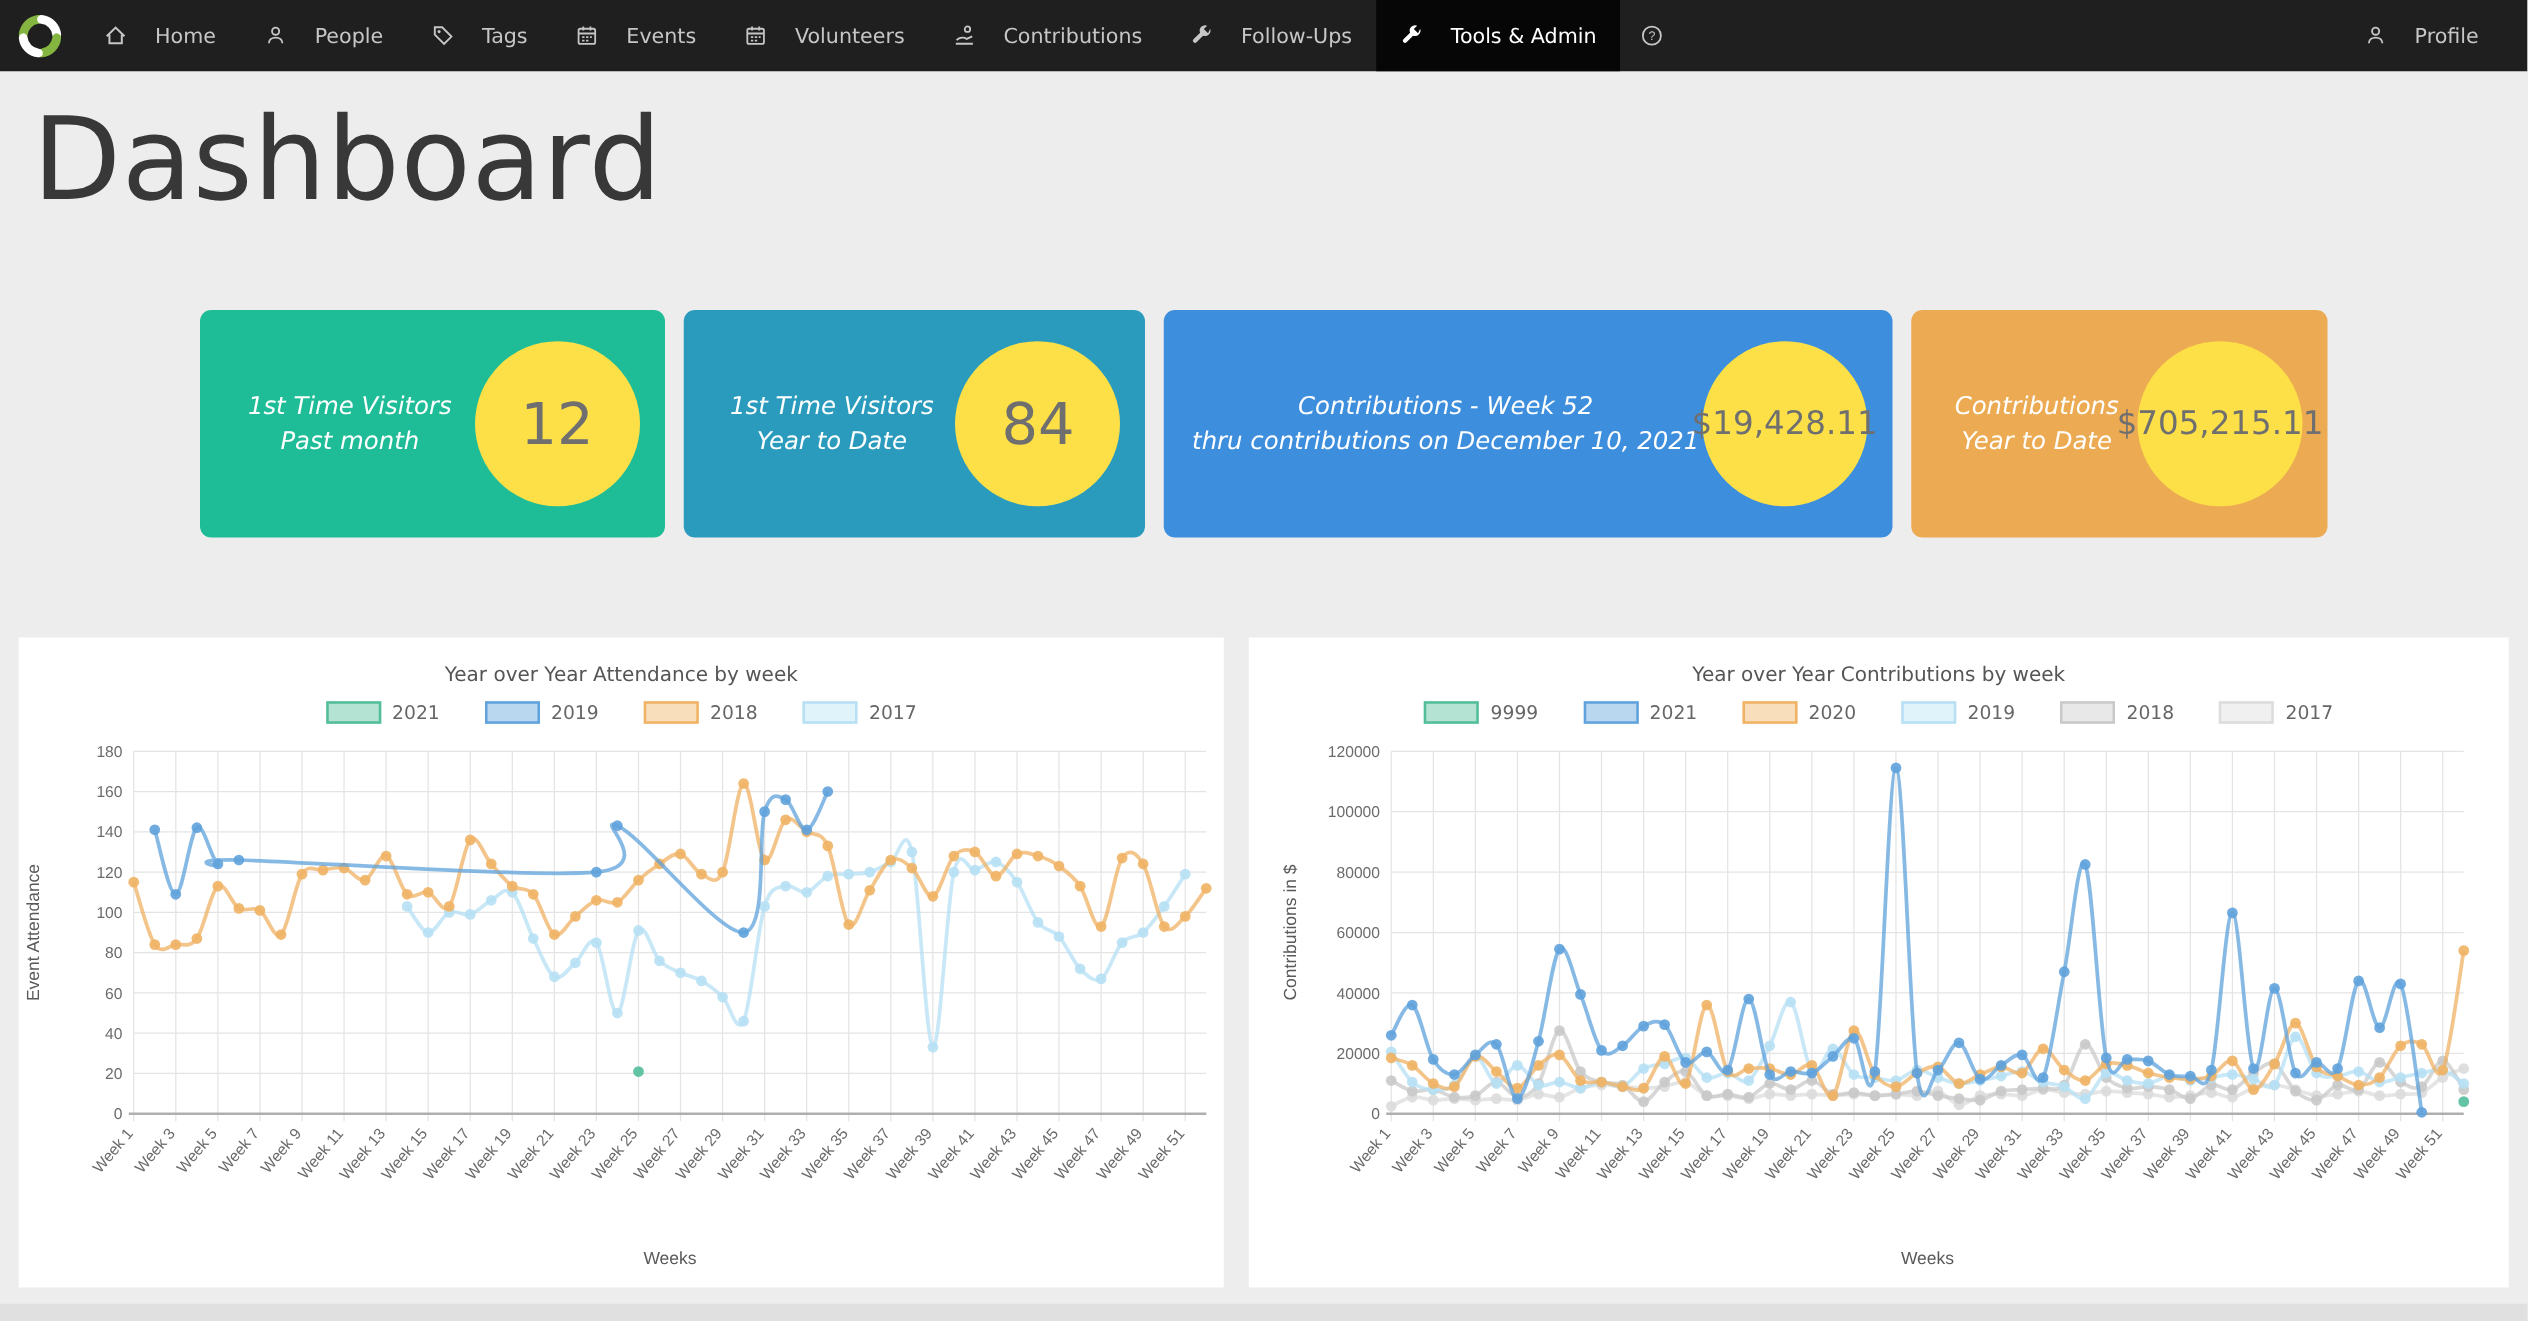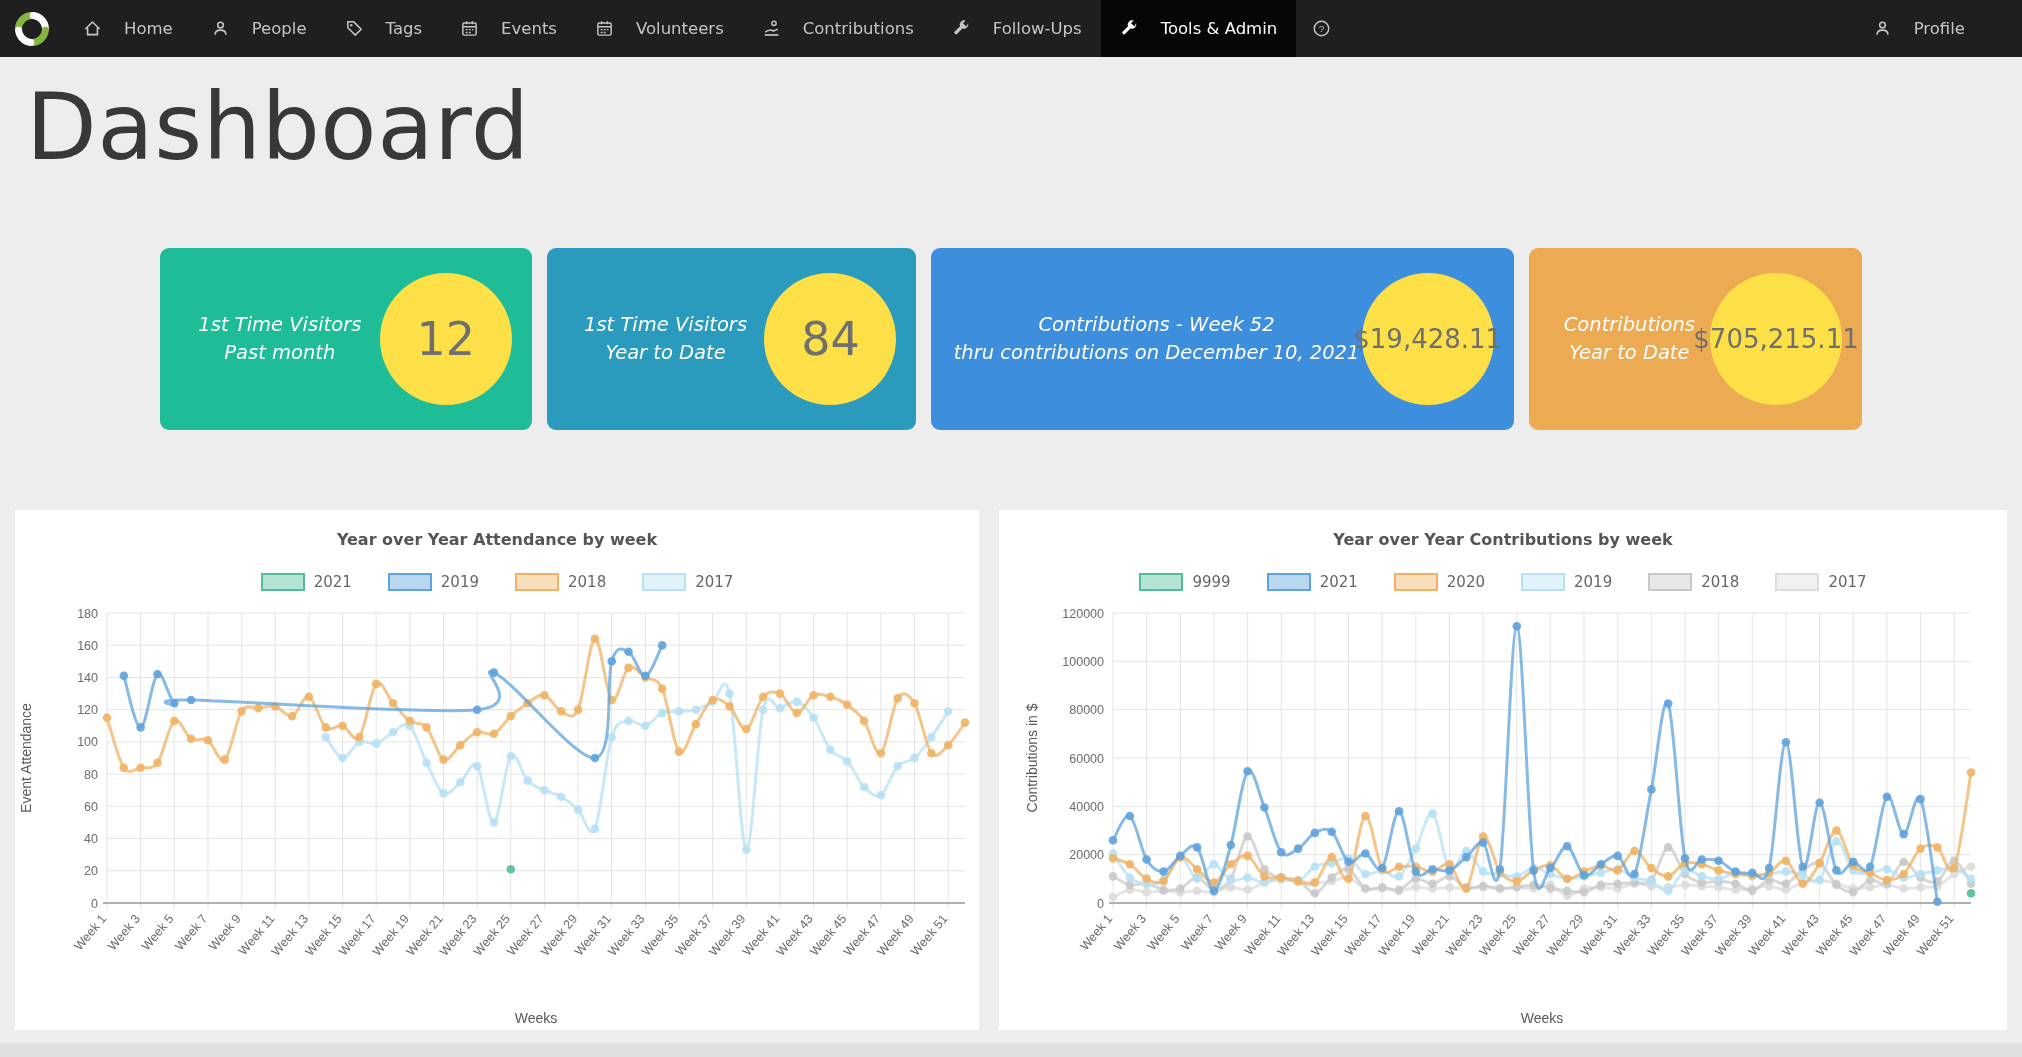--- a/index.html
+++ b/index.html
@@ -5,38 +5,38 @@
   html,body{margin:0;padding:0}
   body{width:2022px;height:1057px;overflow:hidden;background:#ededed;font-family:"DejaVu Sans","Liberation Sans",sans-serif}
   
   .navbar{height:57px;background:#1f1f1f;display:flex;align-items:center;color:#c6c6c6}
   .brand{width:64px;height:57px;display:flex;align-items:center;justify-content:center;flex:none}
   .nav-items{display:flex;align-items:center;height:57px}
   .nav-item{display:flex;align-items:center;gap:22px;padding:0 19px;height:57px;font-size:16.5px;cursor:pointer;white-space:nowrap}
   .nav-item.active{background:#060606;color:#ffffff}
   .nav-item svg{width:19px;height:19px;flex:none}
   .nav-help{padding:0 16px}
-  .nav-right{margin-left:auto;display:flex;align-items:flex-start;padding-right:38px}
+  .nav-right{margin-left:auto;display:flex;align-items:flex-start;padding-right:20px}
   
   h1{margin:10px 0 0 26px;font-size:92px;line-height:1.32;font-weight:400;color:#383838;letter-spacing:.5px}
   
   .stats-row{display:flex;gap:15px;margin:60px 160px 0 160px}
   .card{height:182px;border-radius:9px;display:flex;align-items:center;justify-content:space-between;padding:0 20px;box-sizing:border-box;color:#fff}
   .card:nth-child(1){width:377px}
   .card:nth-child(2){width:375px}
   .card:nth-child(3){width:591px}
   .card:nth-child(4){width:338px}
   .card-label{flex:1;text-align:center;font-style:italic;font-size:19.5px;line-height:1.45}
   .card-circle{width:132px;height:132px;border-radius:50%;background:#fde047;color:#6f6f6f;display:flex;align-items:center;justify-content:center;flex:none}
   .card-value.large{font-size:46px}
   .card-value.small{font-size:26px}
   
   .charts-row{display:flex;gap:20px;margin:80px 15px 0 15px}
   .chart-panel{background:#ffffff;width:984px;height:520px;box-sizing:border-box}
-  .chart-panel h3{margin:20px 0 24px;text-align:center;font-size:16px;font-weight:bold;color:#555}
+  .chart-panel h3{margin:20px 0 12px;text-align:center;font-size:16px;font-weight:normal;color:#555}
   .legend{display:flex;justify-content:center;align-items:flex-start;gap:36px;height:26px;margin-bottom:4px}
   .legend-item{display:flex;align-items:center;font-size:15px;color:#666;cursor:pointer}
   .swatch{width:44px;height:18px;border:2px solid;box-sizing:border-box;display:inline-block;margin-right:9px}
   .chart-svg{width:964px;height:430px;display:block;margin:0 auto}
   .chart-svg text{font-family:"Liberation Sans",sans-serif}
   .tick{fill:#6b6b6b;font-size:12.5px}
   .axis-label{fill:#595959;font-size:14px}
   .bottom-strip{height:14px;background:#e0e0e0;margin-top:13px}
 </style>
 </head>

